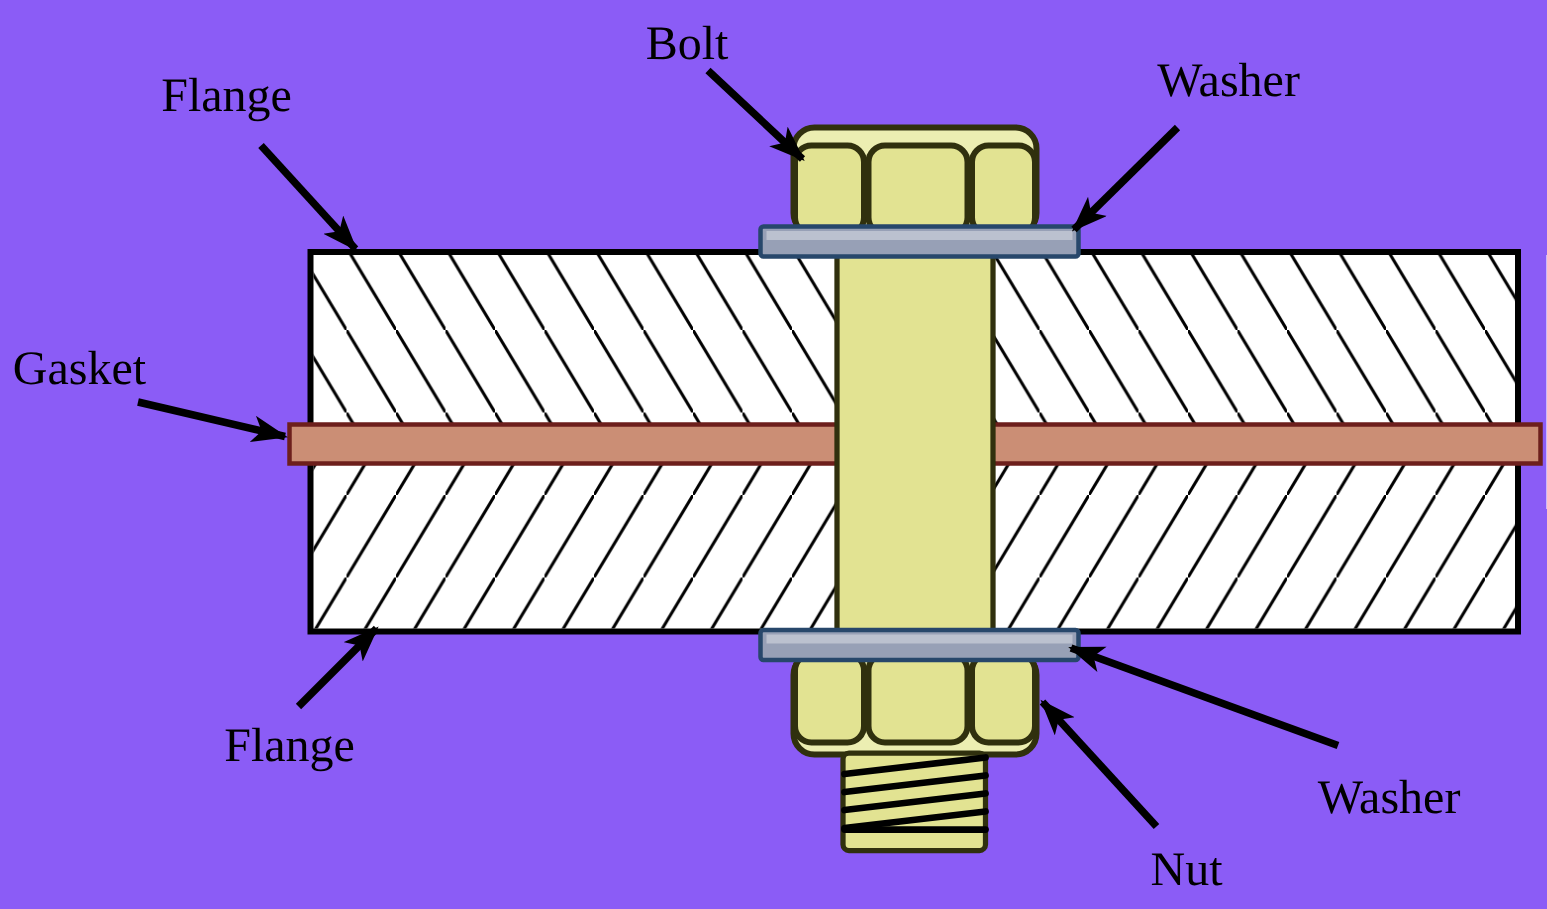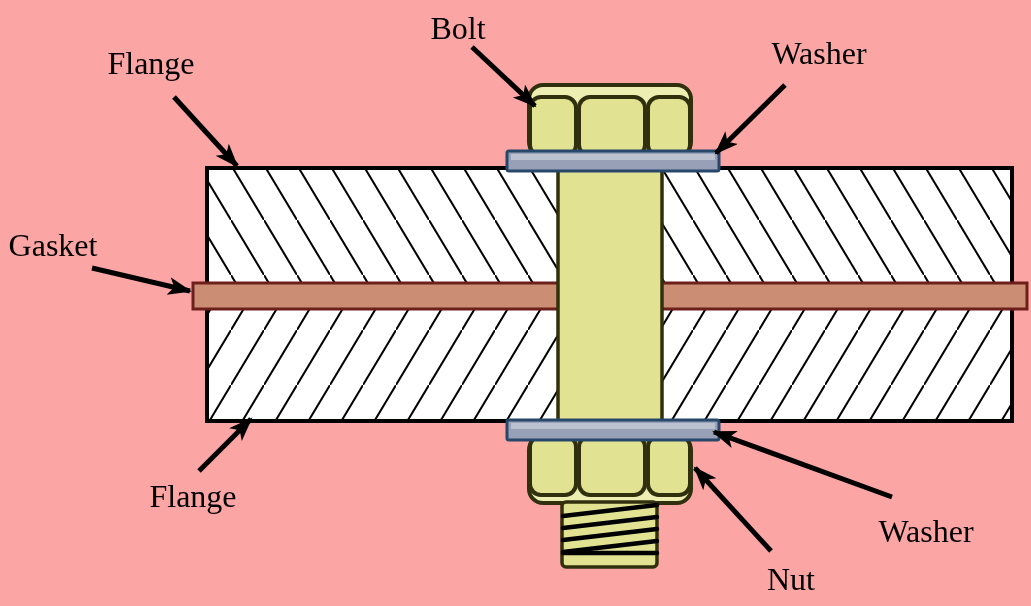--- a/index.html
+++ b/index.html
@@ -1,16 +1,16 @@
 <!DOCTYPE html>
 <html><head>
 <meta charset="utf-8">
 <style>
   html,body{margin:0;padding:0;background:#ffffff;}
-  .stage{position:relative;width:1031px;height:606px;background:#fca5a5;overflow:hidden;}
+  .stage{position:relative;width:1031px;height:606px;background:#8b5cf6;overflow:hidden;}
   svg{display:block;}
   .hatch-line{stroke:#000000;stroke-width:2;}
   .flange-rect{stroke:#000000;stroke-width:4;}
   .gasket-rect{stroke:#6d1f1c;stroke-width:3;}
   .shaft-rect{stroke:#30300e;stroke-width:3.5;}
   .bolt-part{stroke:#30300e;stroke-width:4;}
   .washer-rect{stroke:#27476b;stroke-width:3;}
   .washer-highlight{fill:#ffffff;opacity:0.35;stroke:none;}
   .stud-rect{stroke:#30300e;stroke-width:3.5;}
   .thread-line{stroke:#000000;stroke-width:4.5;stroke-linecap:round;fill:none;}

